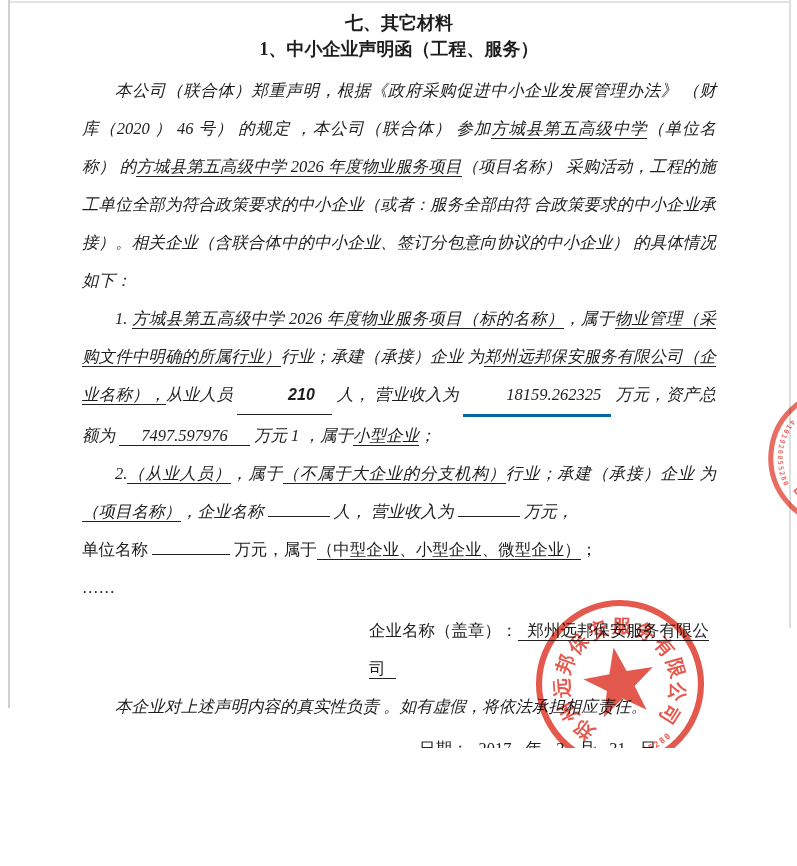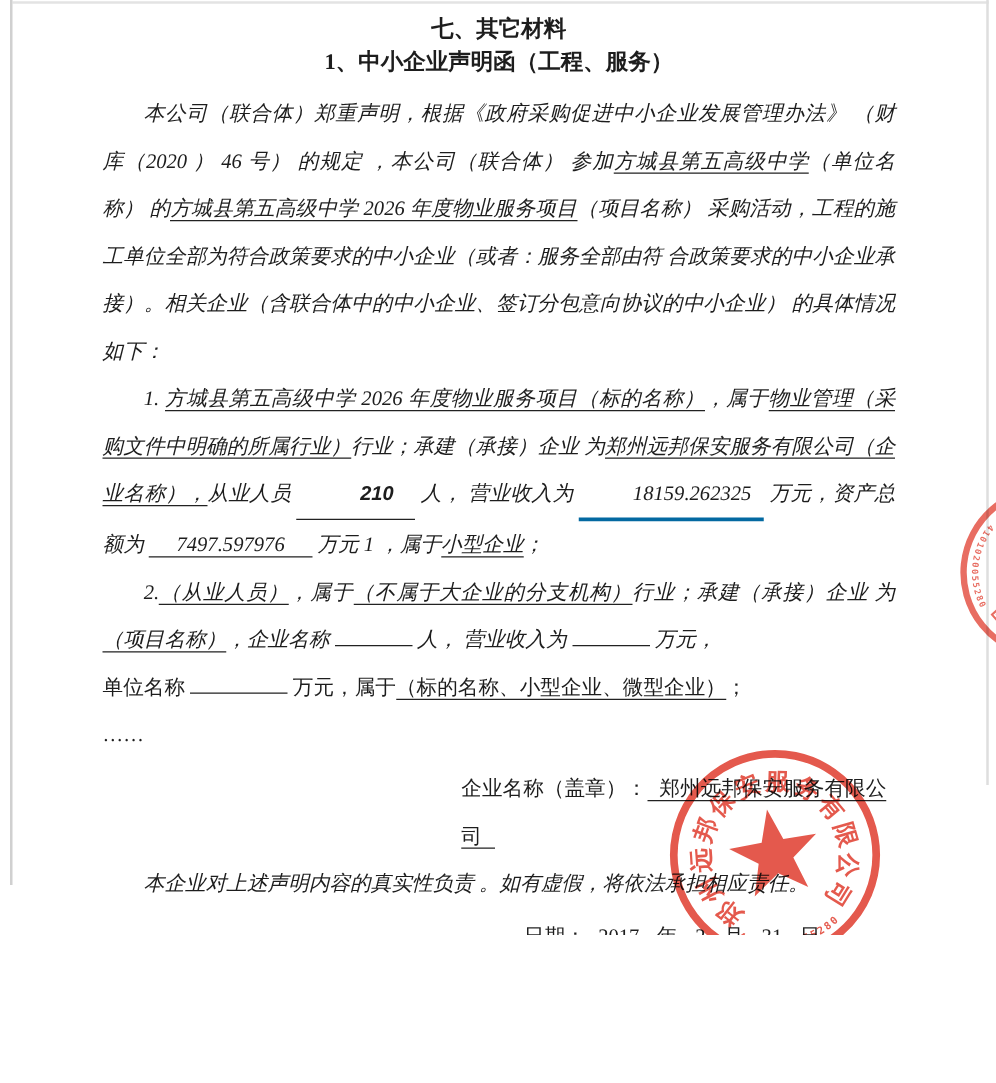--- a/index.html
+++ b/index.html
@@ -76,21 +76,21 @@
 
     <p class="title">七、其它材料</p>
     <p class="subtitle">1、中小企业声明函（工程、服务）</p>
 
     <p class="para indent"><span>本公司（联合体）郑重声明，根据《政府采购促进中小企业发展管理办法》 （财 库（2020 ） 46 号） 的规定 ，本公司（联合体） 参加</span><span class="u">方城县第五高级中学</span><span>（单位名称） 的</span><span class="u">方城县第五高级中学 2026 年度物业服务项目</span><span>（项目名称） 采购活动，工程的施工单位全部为符合政策要求的中小企业（或者：服务全部由符 合政策要求的中小企业承接）。相关企业（含联合体中的中小企业、签订分包意向协议的中小企业） 的具体情况如下：</span></p>
 
     <p class="para indent"><span>1. </span><span class="u">方城县第五高级中学 2026 年度物业服务项目（标的名称）</span><span>，属于</span><span class="u">物业管理（采购文件中明确的所属行业）</span><span>行业；承建（承接）企业 为</span><span class="u">郑州远邦保安服务有限公司（企业名称），</span><span>从业人员 </span><span class="num-bold">210</span><span> 人， 营业收入为 </span><span class="val">18159.262325</span><span> 万元，资产总额为 </span><span class="u u-pad-wide">7497.597976</span><span> 万元 1 ，属于</span><span class="u">小型企业</span><span>；</span></p>
 
     <p class="para indent"><span>2.</span><span class="u">（从业人员）</span><span>，属于</span><span class="u">（不属于大企业的分支机构）</span><span>行业；承建（承接）企业 为</span><span class="u">（项目名称）</span><span>，企业名称 </span><span class="blank w60"></span><span> 人， 营业收入为 </span><span class="blank w60"></span><span> 万元，</span></p>
 
-    <p class="para"><span>单位名称 </span><span class="blank w75"></span><span> 万元，属于</span><span class="u">（标的名称、小型企业、微型企业）</span><span>；</span></p>
+    <p class="para"><span>单位名称 </span><span class="blank w75"></span><span> 万元，属于</span><span class="u">（中型企业、小型企业、微型企业）</span><span>；</span></p>
 
     <p class="para">……</p>
 
 
     <p class="para sign-line"><span>企业名称（盖章）：</span><span class="u u-pad">郑州远邦保安服务有限公司</span></p>
 
     <p class="para indent">本企业对上述声明内容的真实性负责 。如有虚假，将依法承担相应责任。</p>
 
     <p class="para date-line"><span>日期：</span><span class="u u-pad">2017</span><span> 年 </span><span class="u u-pad">2</span><span> 月 </span><span class="u u-pad">31</span><span> 日</span></p>
 

